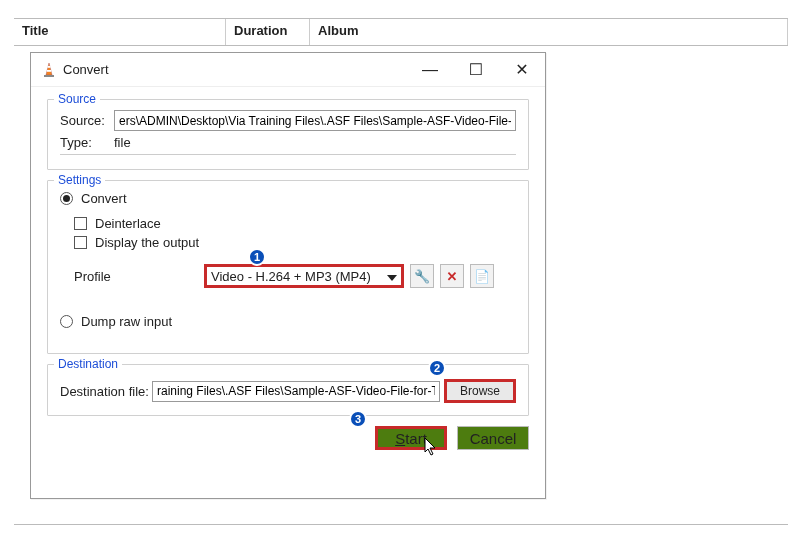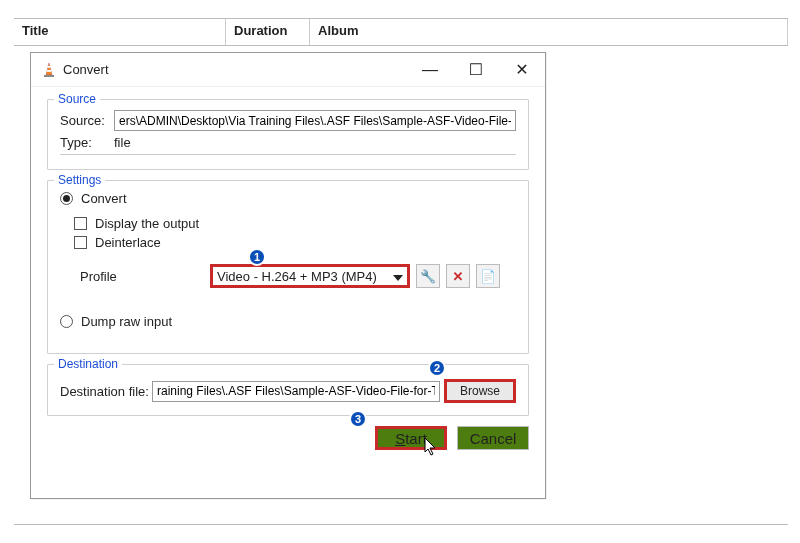--- a/index.html
+++ b/index.html
@@ -29,21 +29,21 @@
   .label-col { width: 54px; color: #222; }
 
   .input-text { flex: 1; height: 21px; border: 1px solid #999; background: #fff; padding: 0 4px; font-size: 12px; font-family: inherit; }
 
   .radio, .check { width: 13px; height: 13px; border: 1px solid #555; background: #fff; margin-right: 8px; display: inline-flex; align-items: center; justify-content: center; }
   .radio { border-radius: 50%; }
   .radio.checked::after { content: ""; width: 7px; height: 7px; background: #222; border-radius: 50%; }
   .chk-row { display: flex; align-items: center; margin: 4px 0 4px 14px; }
 
   .settings-row { display: flex; align-items: center; margin-top: 14px; }
-  .profile-label { margin-left: 20px; width: 130px; }
+  .profile-label { margin-left: 14px; width: 130px; }
 
   .combo-wrap { position: relative; width: 200px; height: 24px; border: 3px solid #c82a2a; display: flex; align-items: center; padding: 2px 4px; background: #fff; }
   .combo-wrap::after { content: ""; position: absolute; right: 4px; top: 8px; width: 0; height: 0; border-left: 5px solid transparent; border-right: 5px solid transparent; border-top: 6px solid #222; }
 
   .icon-btn { width: 24px; height: 24px; margin-left: 6px; border: 1px solid #bbb; background: #f2f2f2; display: flex; align-items: center; justify-content: center; font-size: 13px; }
   .icon-btn.delete { color: #c82a2a; font-weight: bold; }
 
   .badge { position: absolute; width: 18px; height: 18px; border-radius: 50%; background: #0a4fb8; border: 2px solid #fff; color: #fff; font-size: 11px; font-weight: bold; display: flex; align-items: center; justify-content: center; z-index: 5; }
 
   .dest-row { display: flex; align-items: center; margin-top: 4px; }
@@ -99,25 +99,25 @@
       </div>
 
       <div class="groupbox" style="padding-bottom:20px;">
         <div class="group-label">Settings</div>
         <div class="row" style="margin-bottom:10px;">
           <span class="radio checked"></span>
           <span>Convert</span>
         </div>
         <div class="chk-row">
           <span class="check"></span>
-          <span>Display the output</span>
+          <span>Deinterlace</span>
         </div>
         <div class="chk-row">
           <span class="check"></span>
-          <span>Deinterlace</span>
+          <span>Display the output</span>
         </div>
         <div class="settings-row" style="position:relative;">
           <div class="badge" style="left:188px; top:-16px;">1</div>
           <span class="profile-label">Profile</span>
           <div class="combo-wrap">
             <span>Video - H.264 + MP3 (MP4)</span>
           </div>
           <div class="icon-btn">
             <span>🔧</span>
           </div>

